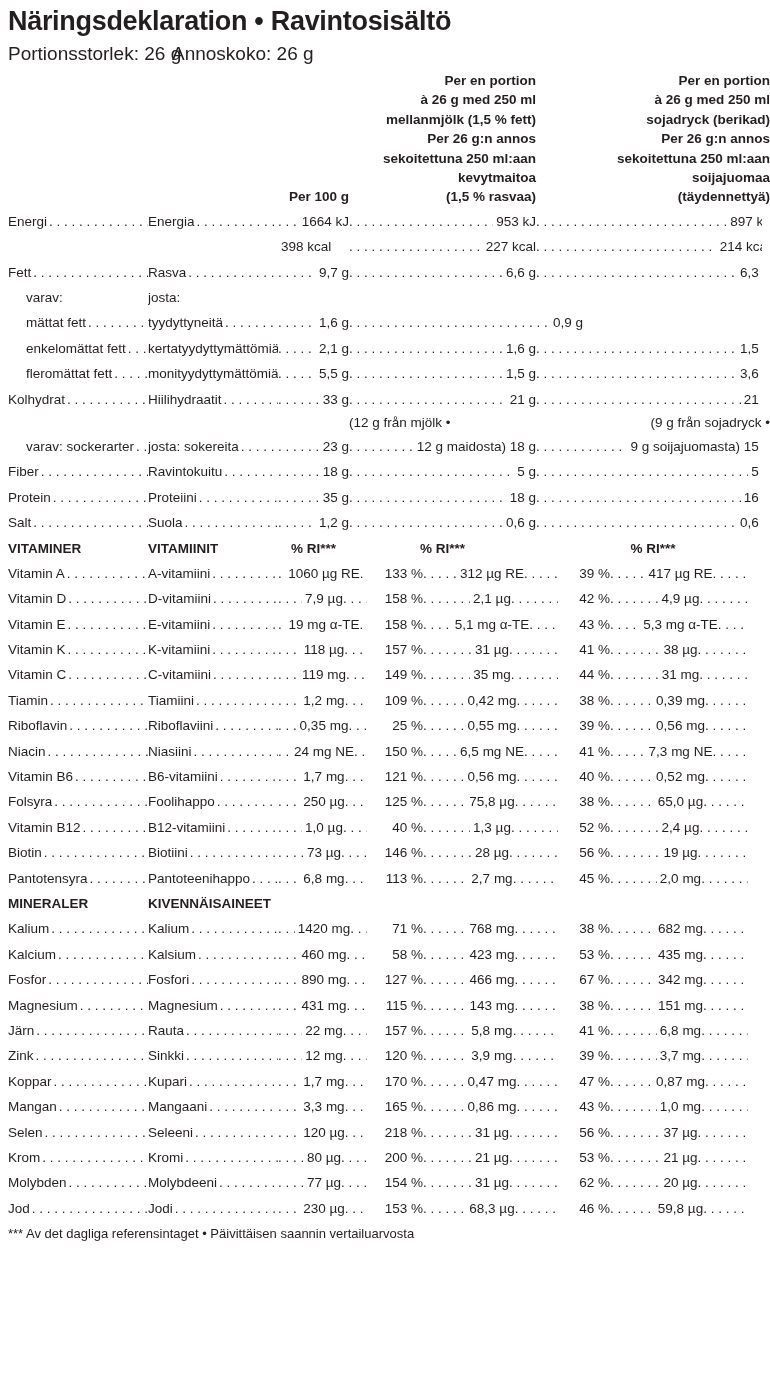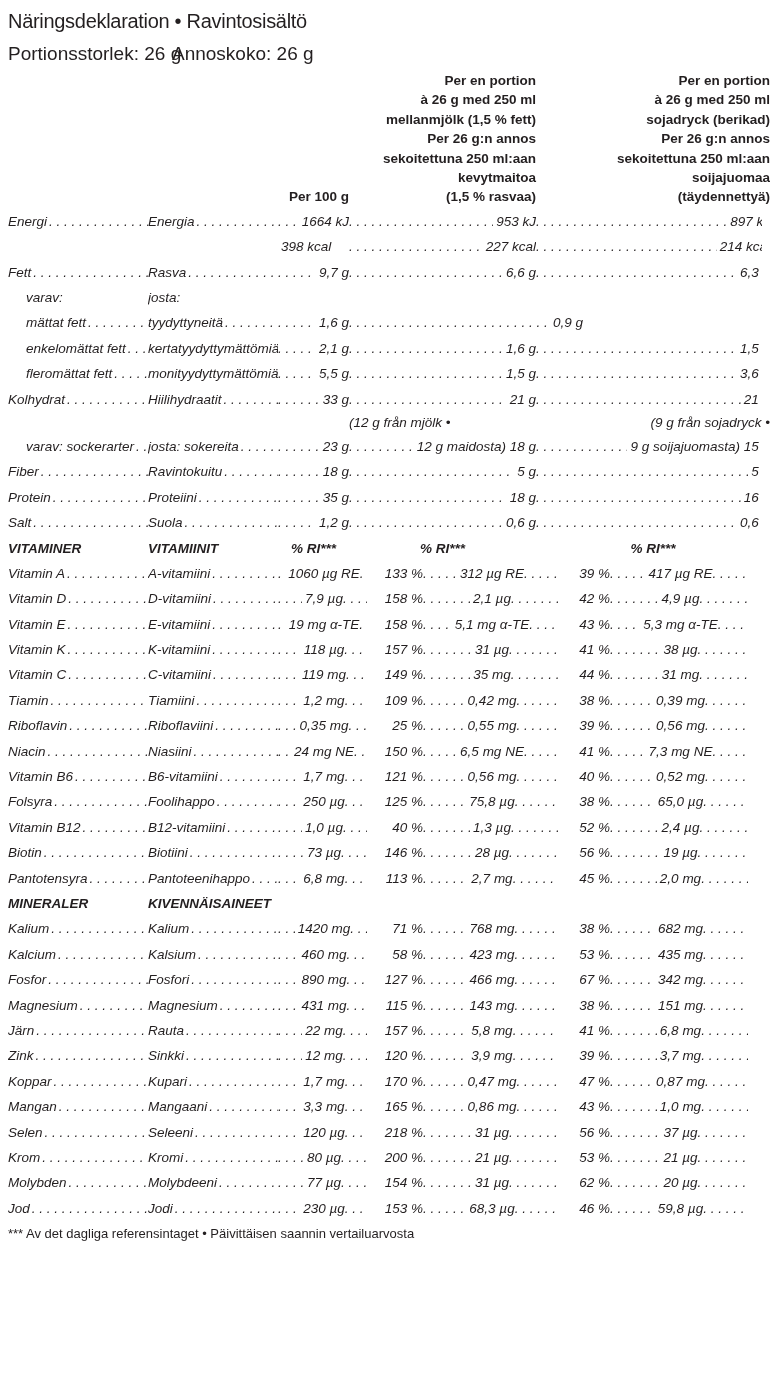--- a/index.html
+++ b/index.html
@@ -11,22 +11,22 @@
     width: 770px; height: 1390px;
     font-family: "Liberation Sans", sans-serif;
     color: #231f20;
     position: relative;
     overflow: hidden;
   }
   .label-root { padding: 4px 8px 0 8px; }
 
   
   .title {
-    font-size: 20px;
-    font-weight: normal;
+    font-size: 27px;
+    font-weight: bold;
     letter-spacing: -0.3px;
     line-height: 34px;
     margin: 0 0 6px 0;
     white-space: nowrap;
   }
 
   
   .serving-block { margin-bottom: 8px; }
   .serving-row {
     display: flex;
@@ -52,21 +52,21 @@
     font-weight: bold;
     white-space: nowrap;
   }
   .hd-c1 { flex: 0 0 71px; }
   .hd-c2 { flex: 0 0 187px; }
   .hd-c3 { flex: 0 0 234px; }
   .hd-col .hd-lines { display: block; }
   .hd-col .hd-line { display: block; }
 
   
-  .rows { width: 100%; font-style: italic; }
+  .rows { width: 100%; }
 
   .row {
     display: flex;
     align-items: baseline;
     font-size: 13.5px;
     line-height: 25.4px;
     height: 25.4px;
     white-space: nowrap;
     overflow: hidden;
   }

